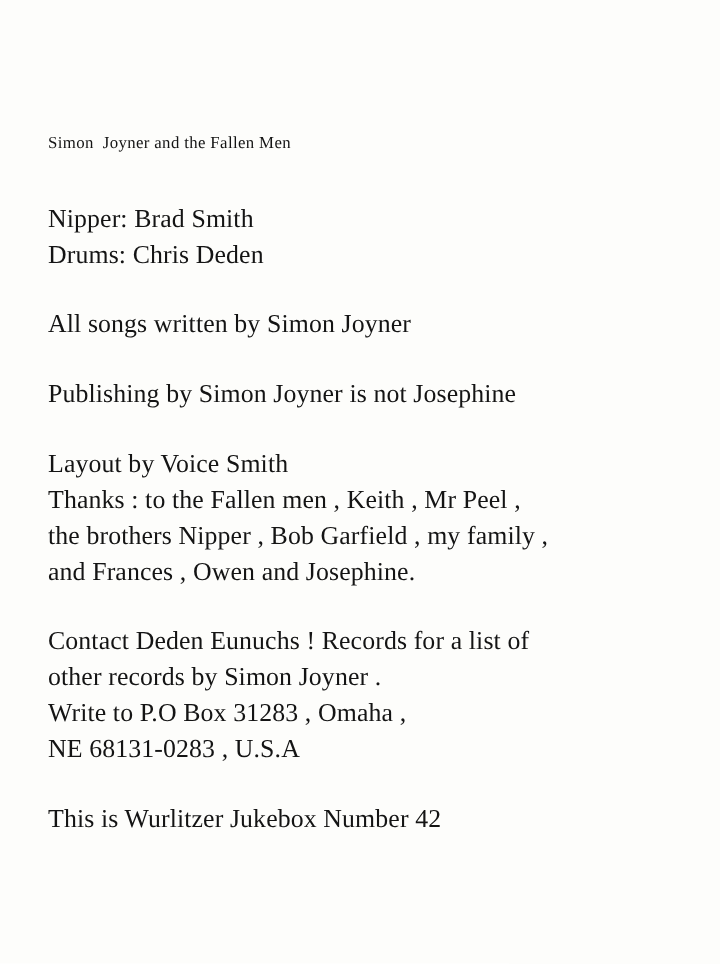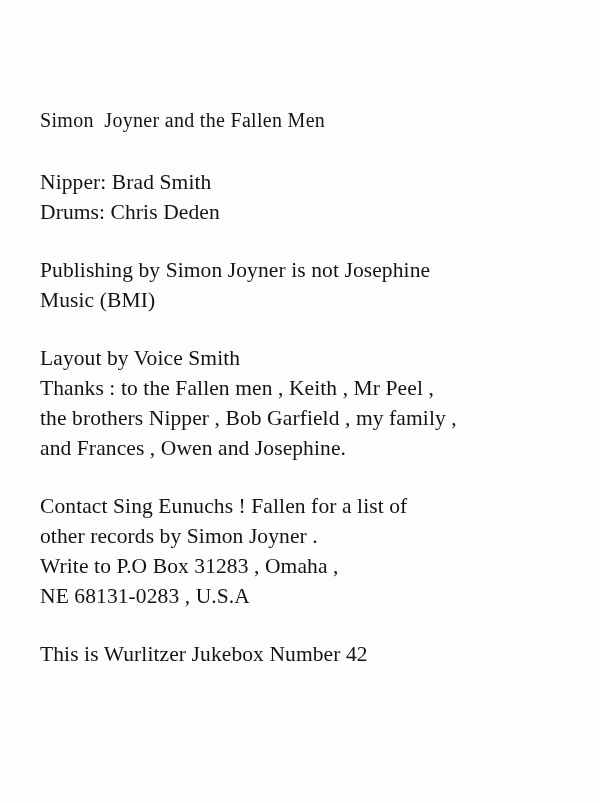--- a/index.html
+++ b/index.html
@@ -32,21 +32,21 @@
   .block {
     margin: 0 0 28px 0;
   }
   .block.tight {
     margin-bottom: 0;
   }
   .line {
     white-space: pre-wrap;
   }
   .title {
-    font-size: 20px;
+    font-size: 14px;
     margin-bottom: 32px;
     letter-spacing: 0.3px;
   }
   .credits .line,
   .thanks .line,
   .contact .line {
     white-space: pre-wrap;
   }
 </style>
 </head>
@@ -57,35 +57,37 @@
 
     <div class="block title">
       <div class="line">Simon  Joyner and the Fallen Men</div>
     </div>
 
     <div class="block credits">
       <div class="line">Nipper: Brad Smith</div>
       <div class="line">Drums: Chris Deden</div>
     </div>
 
+    <div class="block songwriting">
+      <div class="line">All songs written by Simon Joyner</div>
+    </div>
 
     <div class="block publishing">
       <div class="line">Publishing by Simon Joyner is not Josephine</div>
-      <div class="line">Music (BMI)</div>
     </div>
 
     <div class="block thanks">
       <div class="line">Layout by Voice Smith</div>
       <div class="line">Thanks : to the Fallen men , Keith , Mr Peel ,</div>
       <div class="line">the brothers Nipper , Bob Garfield , my family ,</div>
       <div class="line">and Frances , Owen and Josephine.</div>
     </div>
 
     <div class="block contact">
-      <div class="line">Contact Sing Eunuchs ! Fallen for a list of</div>
+      <div class="line">Contact Deden Eunuchs ! Records for a list of</div>
       <div class="line">other records by Simon Joyner .</div>
       <div class="line">Write to P.O Box 31283 , Omaha ,</div>
       <div class="line">NE 68131-0283 , U.S.A</div>
     </div>
 
     <div class="block tight footer">
       <div class="line">This is Wurlitzer Jukebox Number 42</div>
     </div>
 
   </div>

